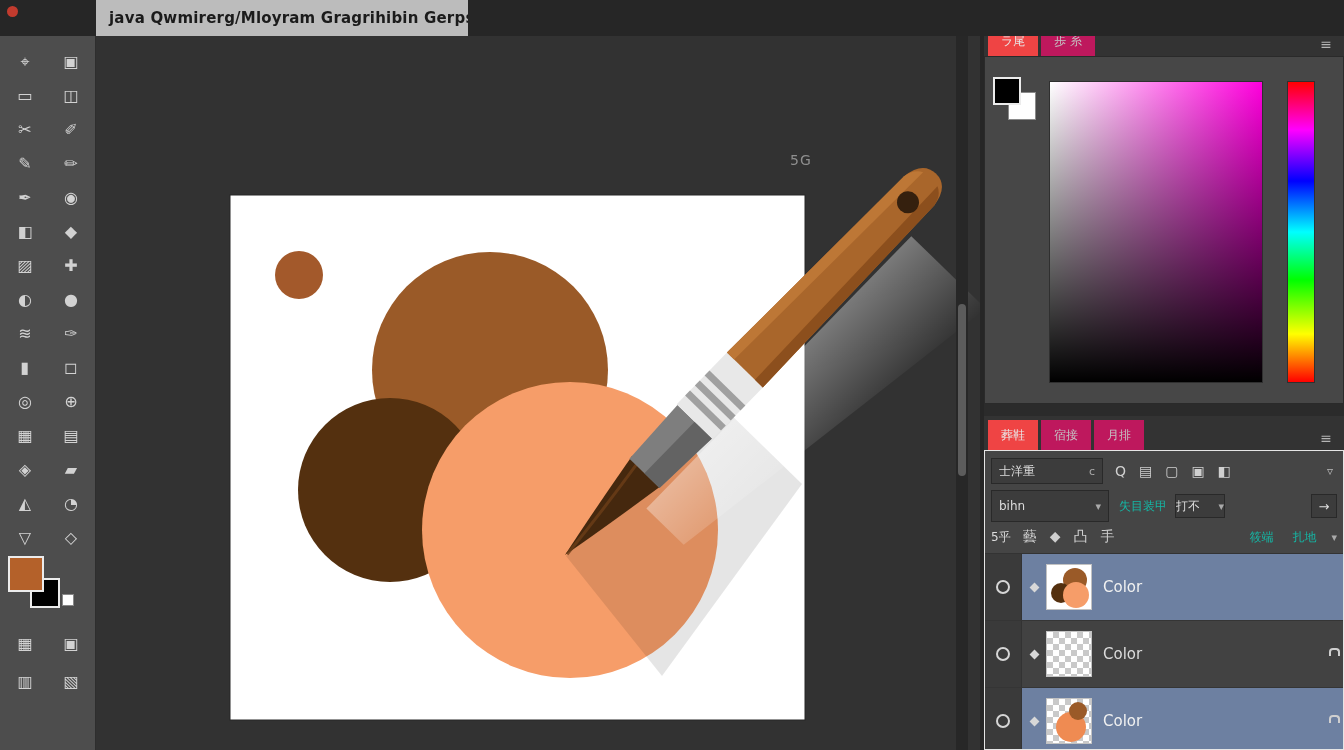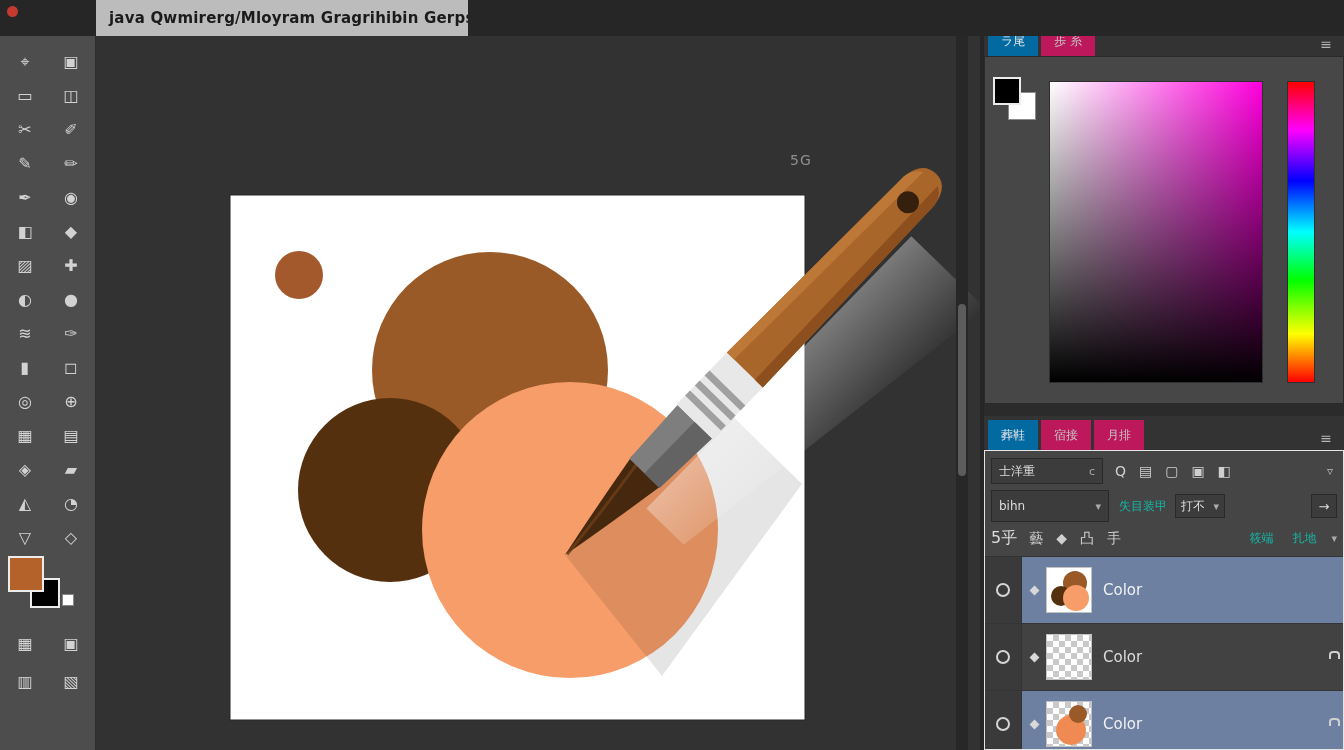--- a/index.html
+++ b/index.html
@@ -31,21 +31,21 @@
   .v-scroll { position:absolute; left:860px; top:0; width:12px; height:714px; background:#272727; }
   .v-thumb { position:absolute; left:2px; top:268px; width:8px; height:172px; background:#5c5c5c; border-radius:4px; }
 
   
   .right { position:absolute; left:984px; top:0; width:360px; height:750px; background:#2b2b2b; display:flex; flex-direction:column; overflow:hidden; }
   .rp-spacer { height:22px; background:#242424; position:relative; }
   .win-controls { position:absolute; right:6px; top:5px; display:flex; gap:6px; }
   .win-controls i { display:block; width:9px; height:9px; border:1px solid #8a8a8a; }
   .tab-strip { height:34px; background:#333; display:flex; align-items:flex-end; padding:0 4px; position:relative; }
   .tab { height:30px; line-height:30px; padding:0 13px; font-size:12px; color:#c4c4c4; background:#be185d; margin-right:3px; cursor:pointer; white-space:nowrap; }
-  .tab.active { background:#0369a1; color:#e8e8e8; }
+  .tab.active { background:#ef4444; color:#e8e8e8; }
   .strip-menu { margin-left:auto; color:#b5b5b5; font-size:14px; padding:0 8px 4px 0; cursor:pointer; }
 
   .color-panel { height:348px; background:#474747; position:relative; border:1px solid #2a2a2a; }
   .bw-box { position:absolute; left:8px; top:20px; width:50px; height:50px; }
   .bw-white { position:absolute; left:15px; top:15px; width:28px; height:28px; background:#fff; border:1px solid #8a8a8a; }
   .bw-black { position:absolute; left:0; top:0; width:28px; height:28px; background:#000; border:2px solid #ececec; }
   .sv-square { position:absolute; left:64px; top:24px; width:214px; height:302px; border:1px solid #2f2f2f;
     background:linear-gradient(to bottom, rgba(0,0,0,0) 0%, #000 100%), linear-gradient(to right, #ffffff 0%, #ff00dd 100%); }
   .hue-strip { position:absolute; left:302px; top:24px; width:28px; height:302px; border:1px solid #2f2f2f;
     background:linear-gradient(to bottom, #ff0000 0%, #ff00ff 16%, #0000ff 33%, #00ffff 50%, #00ff00 66%, #ffff00 84%, #ff0000 100%); }
@@ -57,24 +57,24 @@
   .dropdown { height:26px; background:#3c3c3c; border:1px solid #292929; color:#ddd; font-size:12px;
               display:flex; align-items:center; justify-content:space-between; padding:0 7px; cursor:pointer; }
   .dd-filter { width:112px; }
   .dd-blend { width:118px; height:32px; }
   .chev { color:#aaa; font-size:11px; margin-left:6px; }
   .mini-icons { display:flex; gap:13px; margin-left:12px; }
   .mini-icon { color:#cfcfcf; font-size:14px; cursor:pointer; }
   .overflow-icon { margin-left:auto; margin-right:4px; color:#bbb; font-size:12px; cursor:pointer; }
   .lp-label { color:#14b8a6; font-size:12px; margin-left:10px; white-space:nowrap; }
   .value-box { width:50px; height:24px; background:#3c3c3c; border:1px solid #292929; color:#ddd; font-size:12px;
-               display:flex; align-items:center; justify-content:space-between; padding:0 5px; margin-left:8px; cursor:pointer; }
+               display:flex; align-items:center; justify-content:space-between; padding:0 0; margin-left:8px; cursor:pointer; }
   .apply-btn { margin-left:auto; width:26px; height:24px; background:#3c3c3c; border:1px solid #292929; color:#ddd;
                display:flex; align-items:center; justify-content:center; font-size:13px; cursor:pointer; }
-  .lock-prefix { color:#ddd; font-size:16px;text-align:right; }
+  .lock-prefix { color:#ddd; font-size:12px;text-align:right; }
   .lock-right { margin-left:auto; display:flex; align-items:center; gap:9px; }
 
   .layer-list { margin-top:4px; border-top:1px solid #333; }
   .layer-row { height:67px; display:flex; align-items:center; background:#424242; border-bottom:1px solid #353535; cursor:pointer; }
   .layer-row.selected { background:#6d80a1; }
   .gutter { width:37px; height:100%; background:#3a3a3a; border-right:1px solid #333;
             display:flex; align-items:center; justify-content:center; }
   .eye { width:14px; height:14px; border:2px solid #d6d6d6; border-radius:50%; cursor:pointer; }
   .link-cell { width:24px; display:flex; align-items:center; justify-content:center; }
   .diamond { width:7px; height:7px; background:#d8d8d8; transform:rotate(45deg); }

